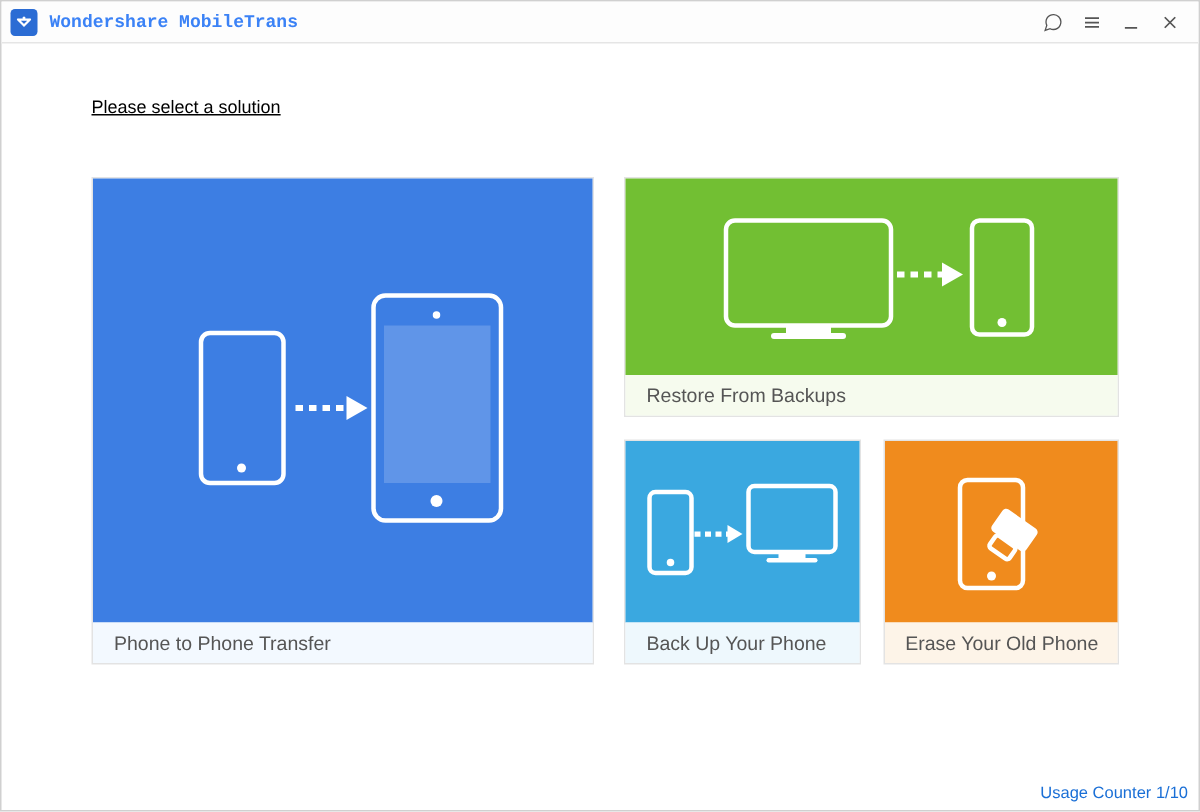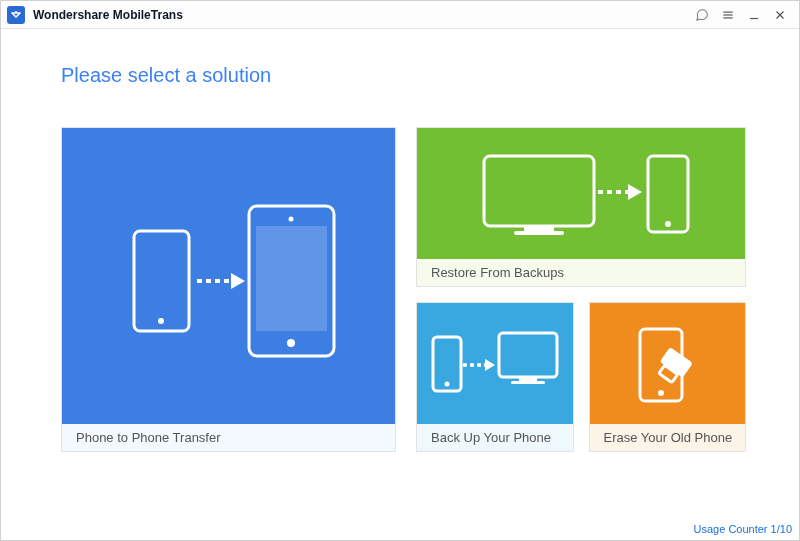--- a/index.html
+++ b/index.html
@@ -20,39 +20,40 @@
   background: #fdfdfd;
 }
 .tb-logo {
   width: 18px; height: 18px;
   background: #2b6cd4;
   border-radius: 3px;
   display: flex; align-items: center; justify-content: center;
   margin-right: 8px;
 }
 .tb-logo svg { width: 12px; height: 12px; }
-.tb-title { font-size: 12px; color: #0f172a; font-weight: 600; }
+.tb-title { font-size: 12px; color: #3b82f6; font-weight: 600; font-family: Liberation Mono, monospace; }
 .tb-spacer { flex: 1; }
 .tb-btn {
   width: 26px; height: 22px;
   display: flex; align-items: center; justify-content: center;
   color: #555;
   cursor: pointer;
   font-size: 14px;
 }
 .tb-btn svg { width: 14px; height: 14px; stroke: #555; }
 
 .content {
   padding: 35px 60px 0 60px;
 }
 .heading {
-  font-size: 20px;
-  color: #3b82f6;
+  font-size: 12px;
+  color: #000000;
   font-weight: 400;
   margin-bottom: 40px;
+  text-decoration: underline;
 }
 
 .grid {
   display: grid;
   grid-template-columns: 335px 330px;
   grid-template-rows: 160px 150px;
   gap: 15px 20px;
 }
 
 .card {

